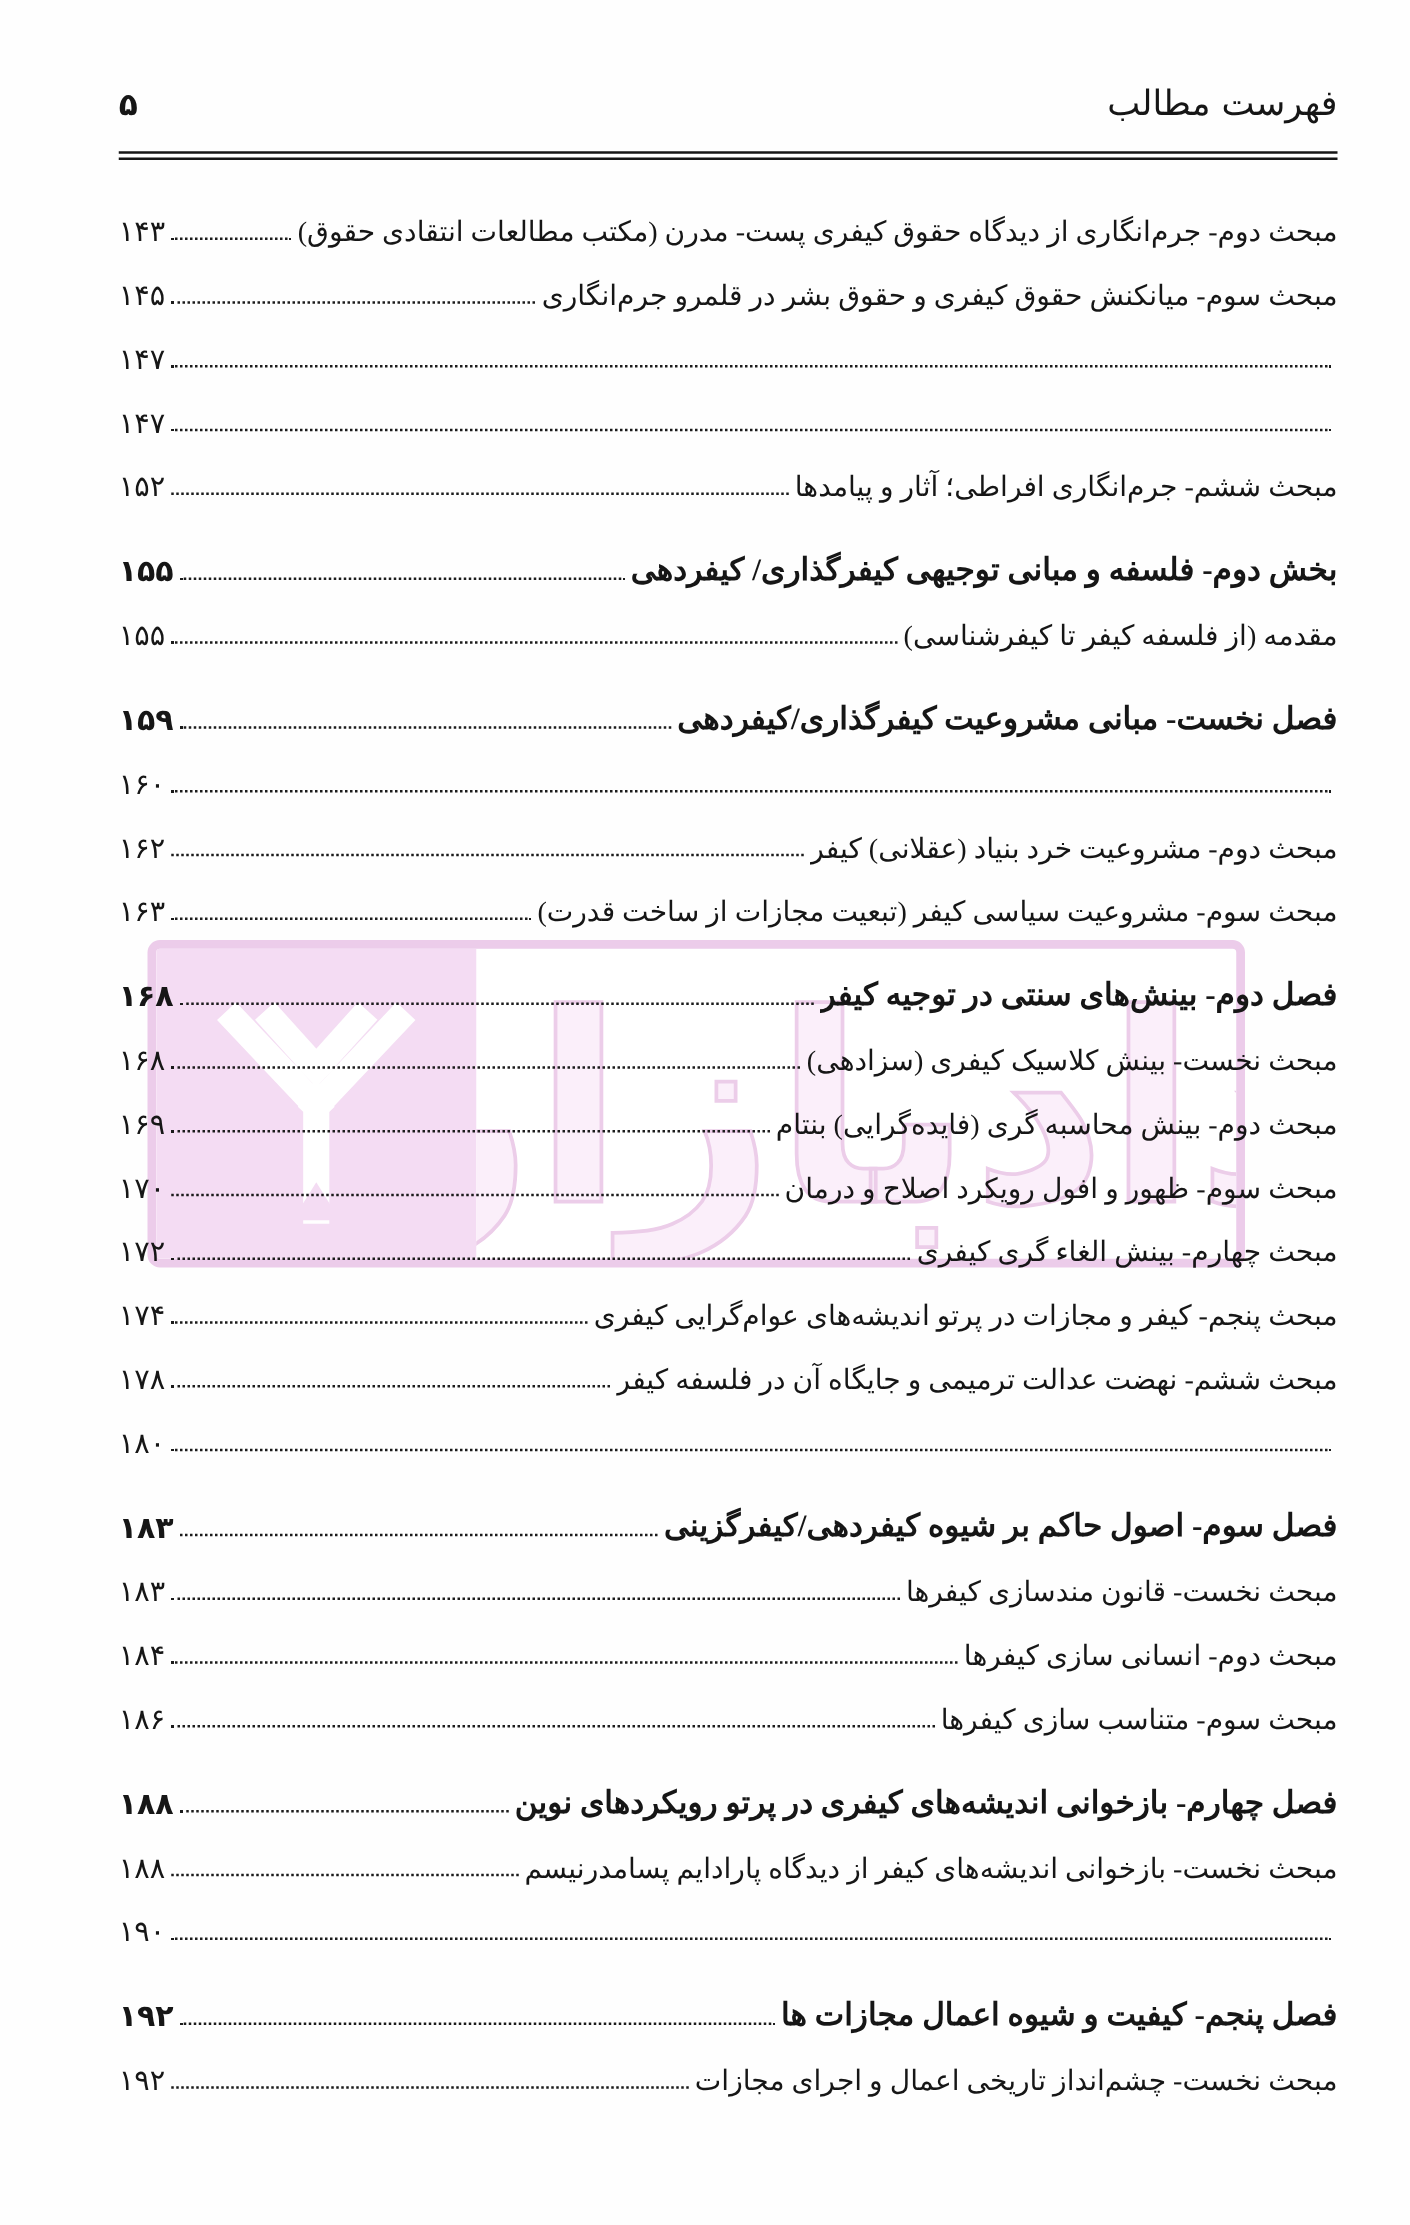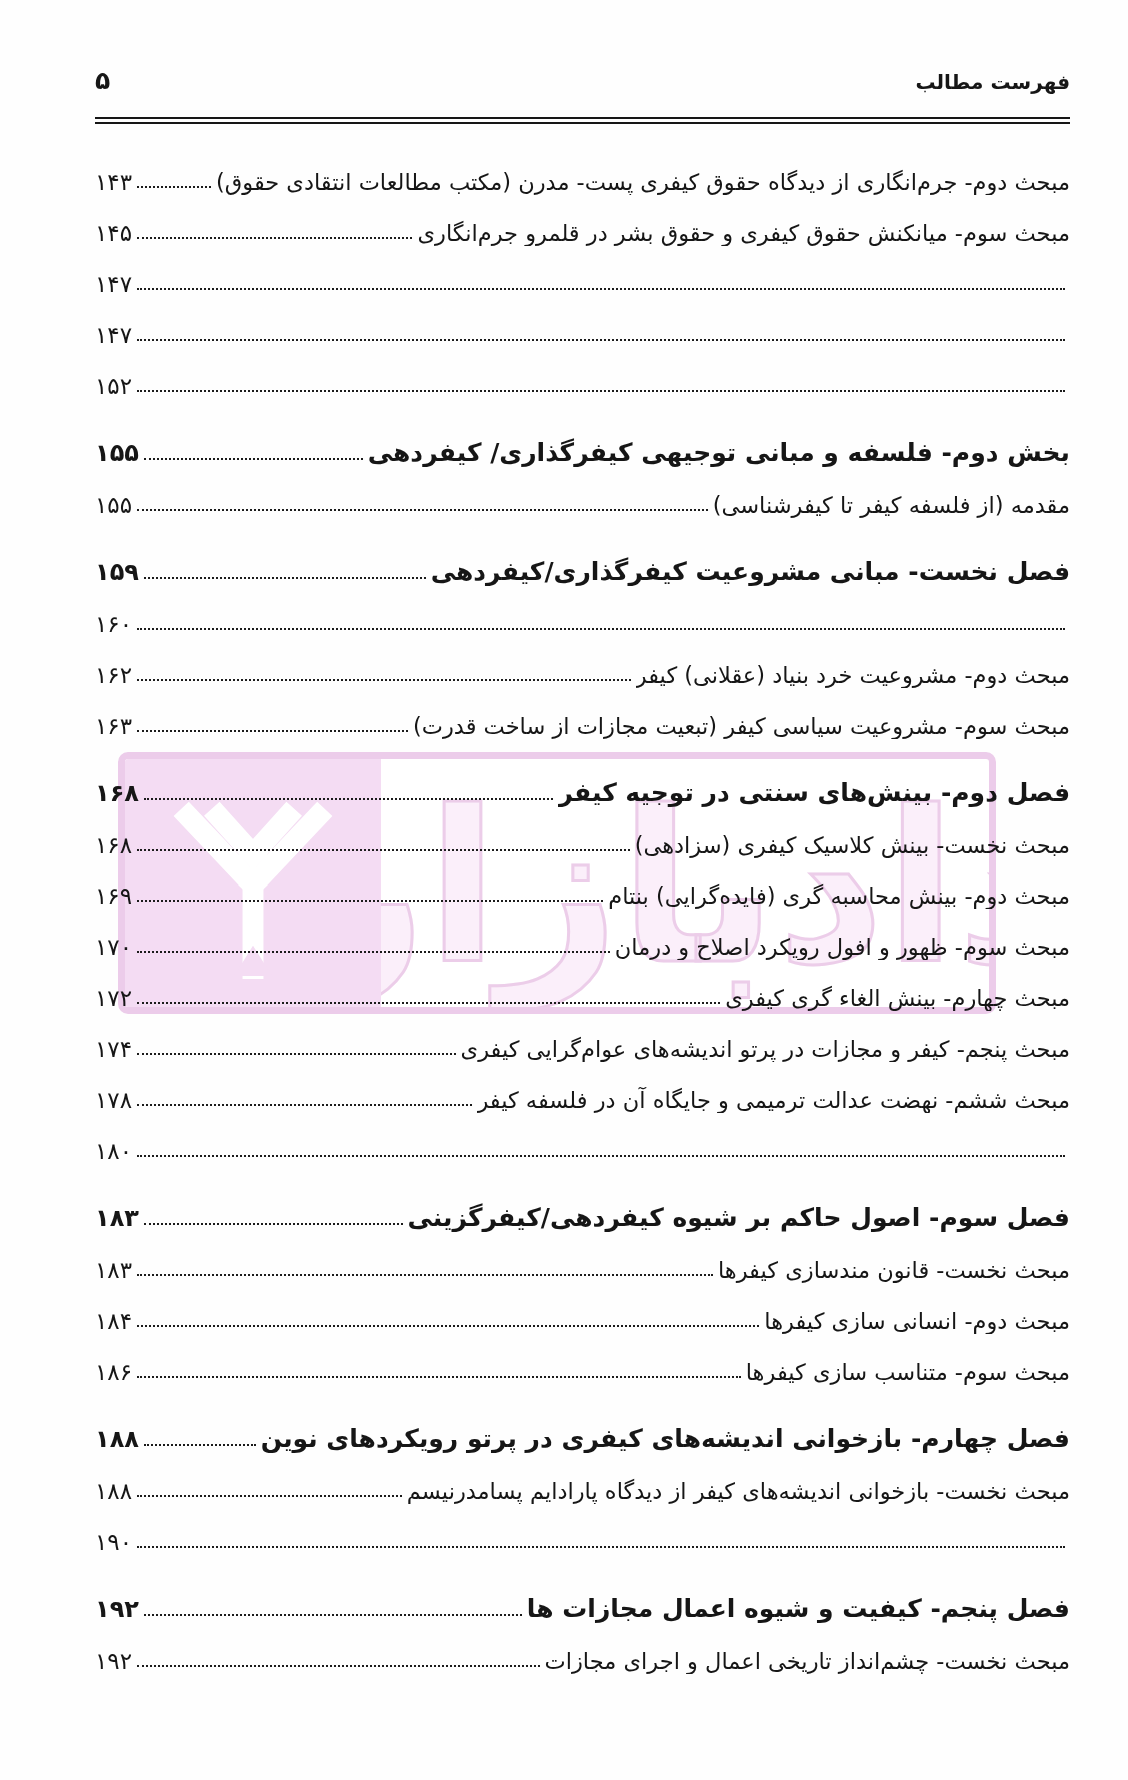--- a/index.html
+++ b/index.html
@@ -14,21 +14,21 @@
   }
   
   .header{
     position:relative;z-index:2;
     padding:66px 58px 0 95px;
   }
   .header-line{
     display:flex;align-items:baseline;justify-content:space-between;
   }
   .header-title{
-    font-size:20px;font-weight:700;letter-spacing:0;
+    font-size:28px;font-weight:400;letter-spacing:0;
   }
   .header-pagenum{
     font-size:25px;font-weight:700;
   }
   .header-rule{
     margin-top:22px;
     height:3px;
     border-top:2.5px solid #161616;
     border-bottom:2px solid #161616;
   }
@@ -67,21 +67,21 @@
   
   .toc{
     position:relative;z-index:1;
     padding:20px 58px 0 95px;
   }
   .row{
     display:flex;align-items:flex-end;
     height:51px;
     font-size:22.5px;
   }
-  .row .title{white-space:nowrap;flex:0 1 auto;overflow:hidden;}
+  .row .title{white-space:nowrap;flex:0 1 auto;overflow:hidden;font-family:Liberation Serif, serif;}
   .row .leader{
     flex:1 1 8px;min-width:8px;
     border-bottom:2.5px dotted #1b1b1b;
     margin:0 5px 7px 5px;
   }
   .row .num{
     white-space:nowrap;flex:0 0 auto;
     font-size:23px;
     letter-spacing:1px;
   }
@@ -137,20 +137,21 @@
       </div>
       <div class="row">
         <span class="leader"></span>
         <span class="num">۱۴۷</span>
       </div>
       <div class="row">
         <span class="leader"></span>
         <span class="num">۱۴۷</span>
       </div>
       <div class="row">
+        <span class="title">مبحث ششم- جرم‌انگاری افراطی؛ آثار و پیامدها</span>
         <span class="leader"></span>
         <span class="num">۱۵۲</span>
       </div>
       <div class="row section">
         <span class="title">بخش دوم- فلسفه و مبانی توجیهی کیفرگذاری/ کیفردهی</span>
         <span class="leader"></span>
         <span class="num">۱۵۵</span>
       </div>
       <div class="row">
         <span class="title">مقدمه (از فلسفه کیفر تا کیفرشناسی)</span>

